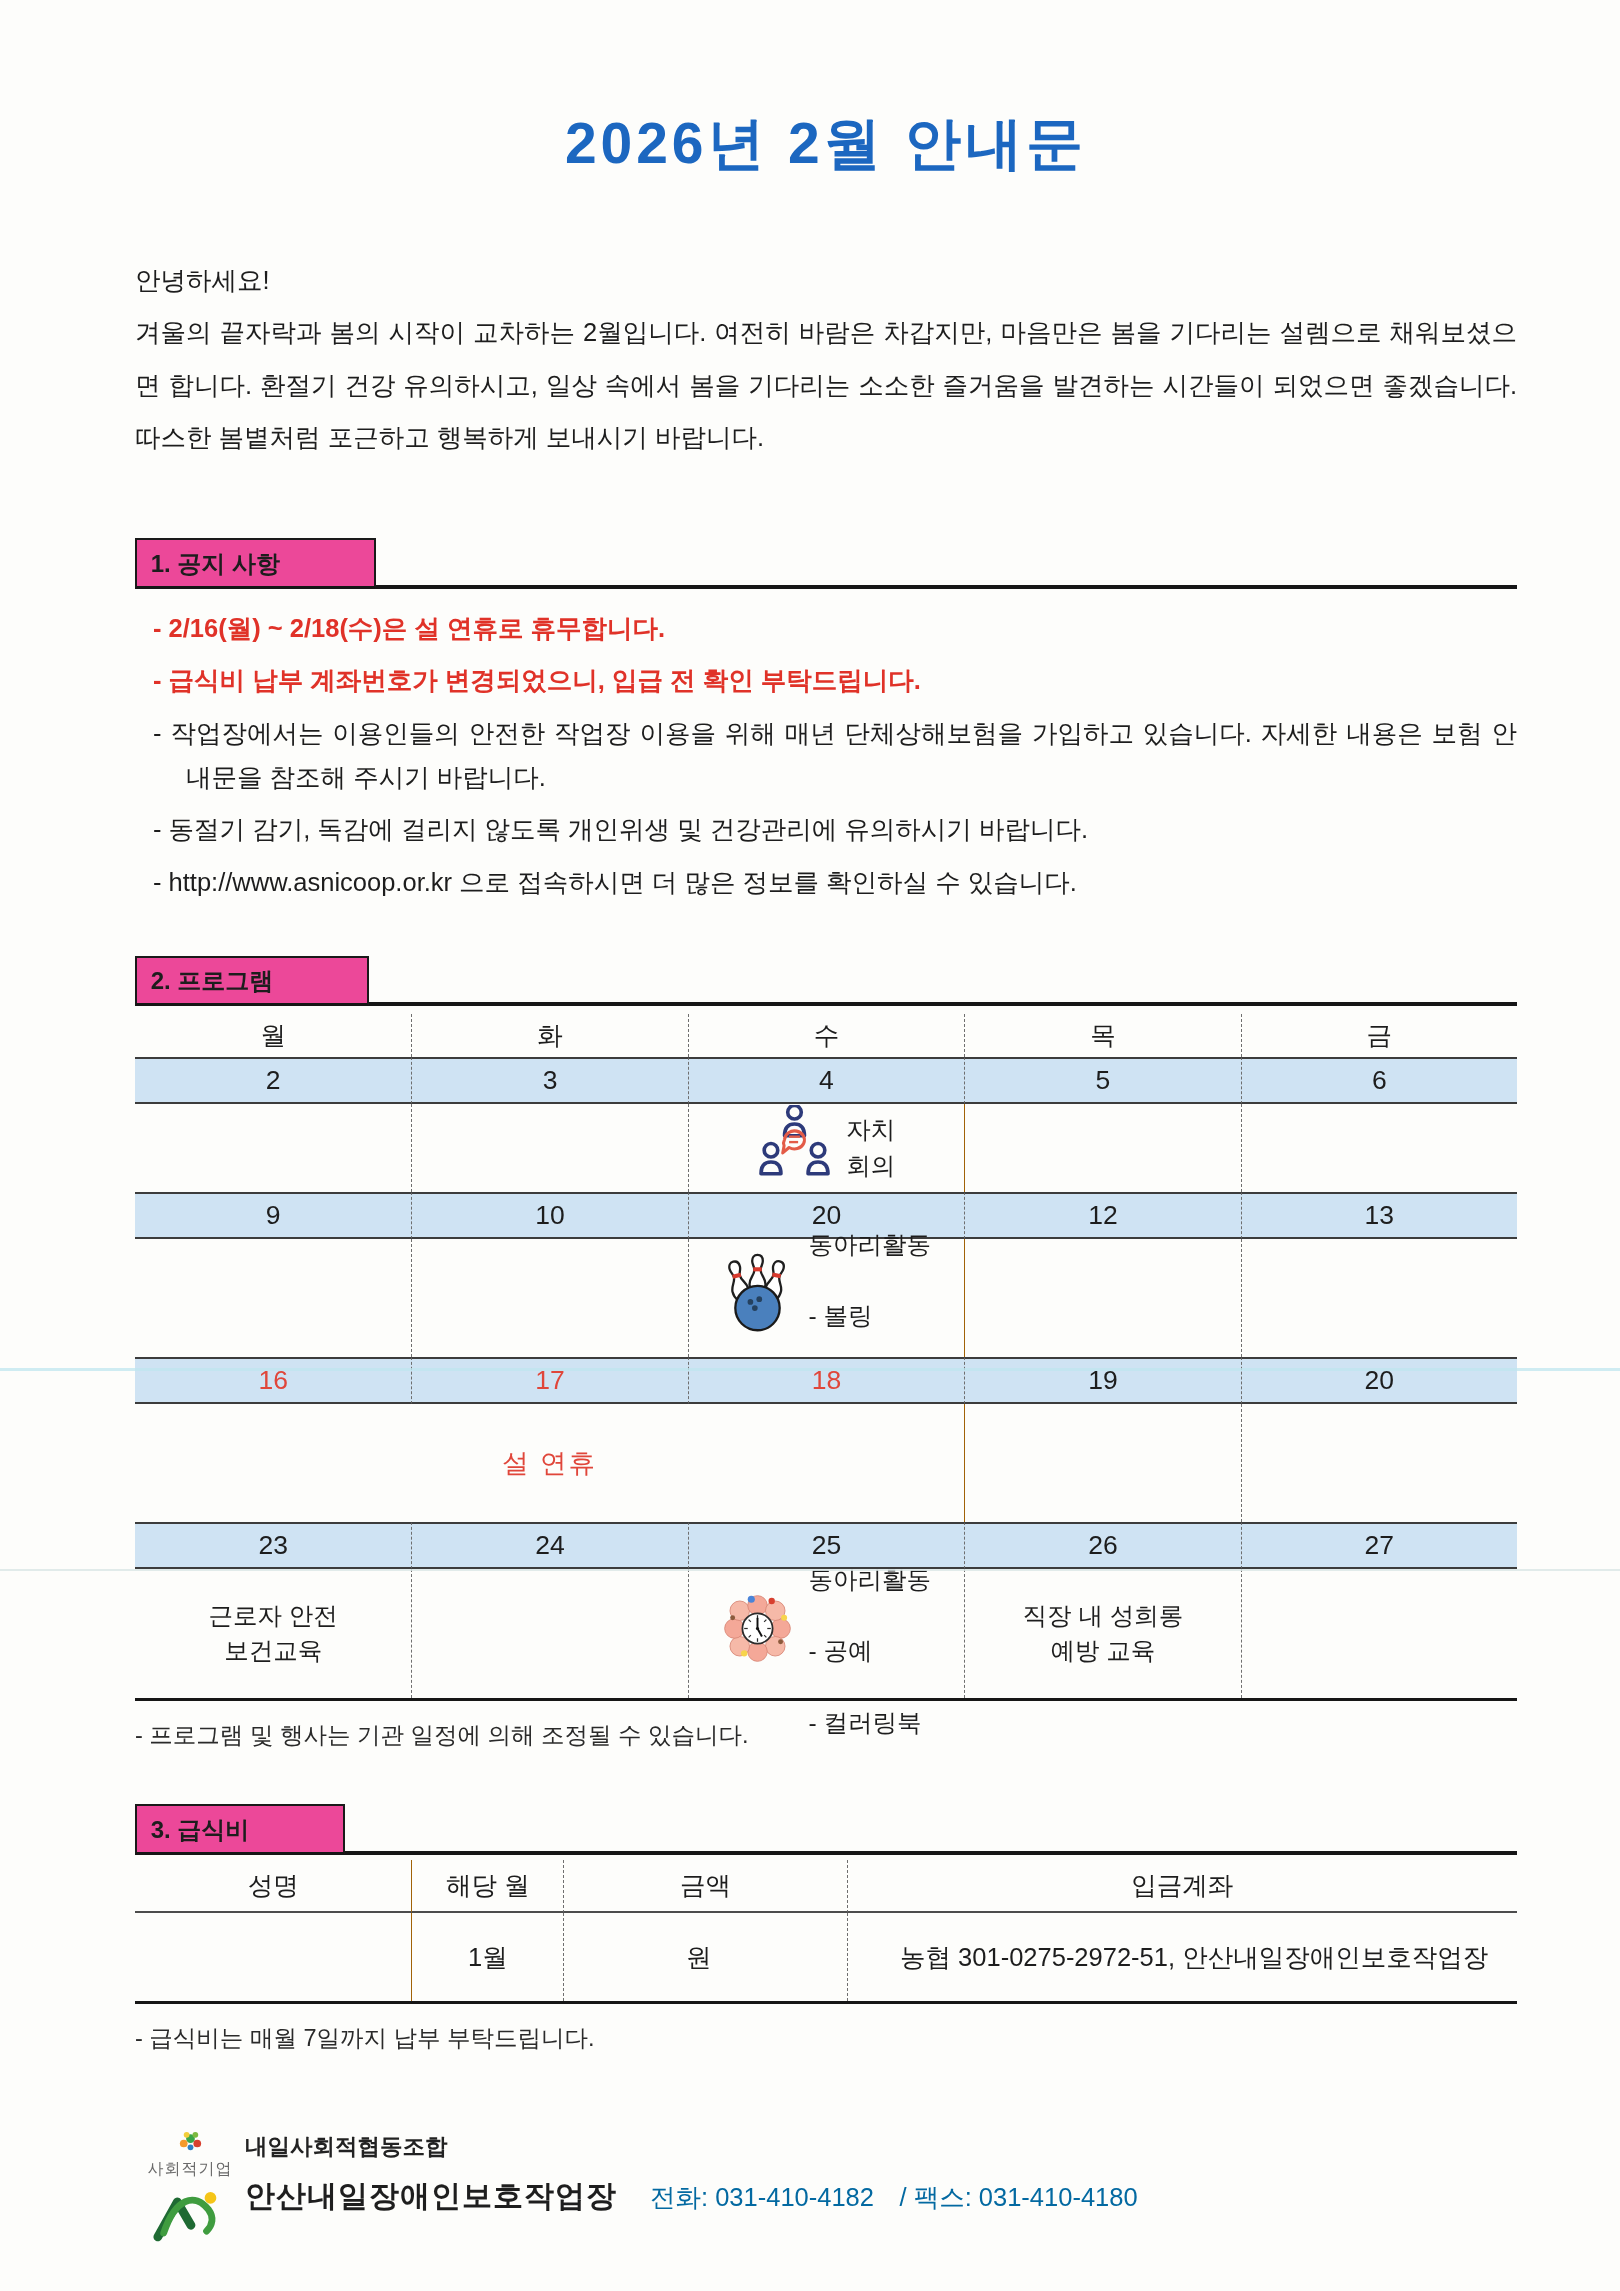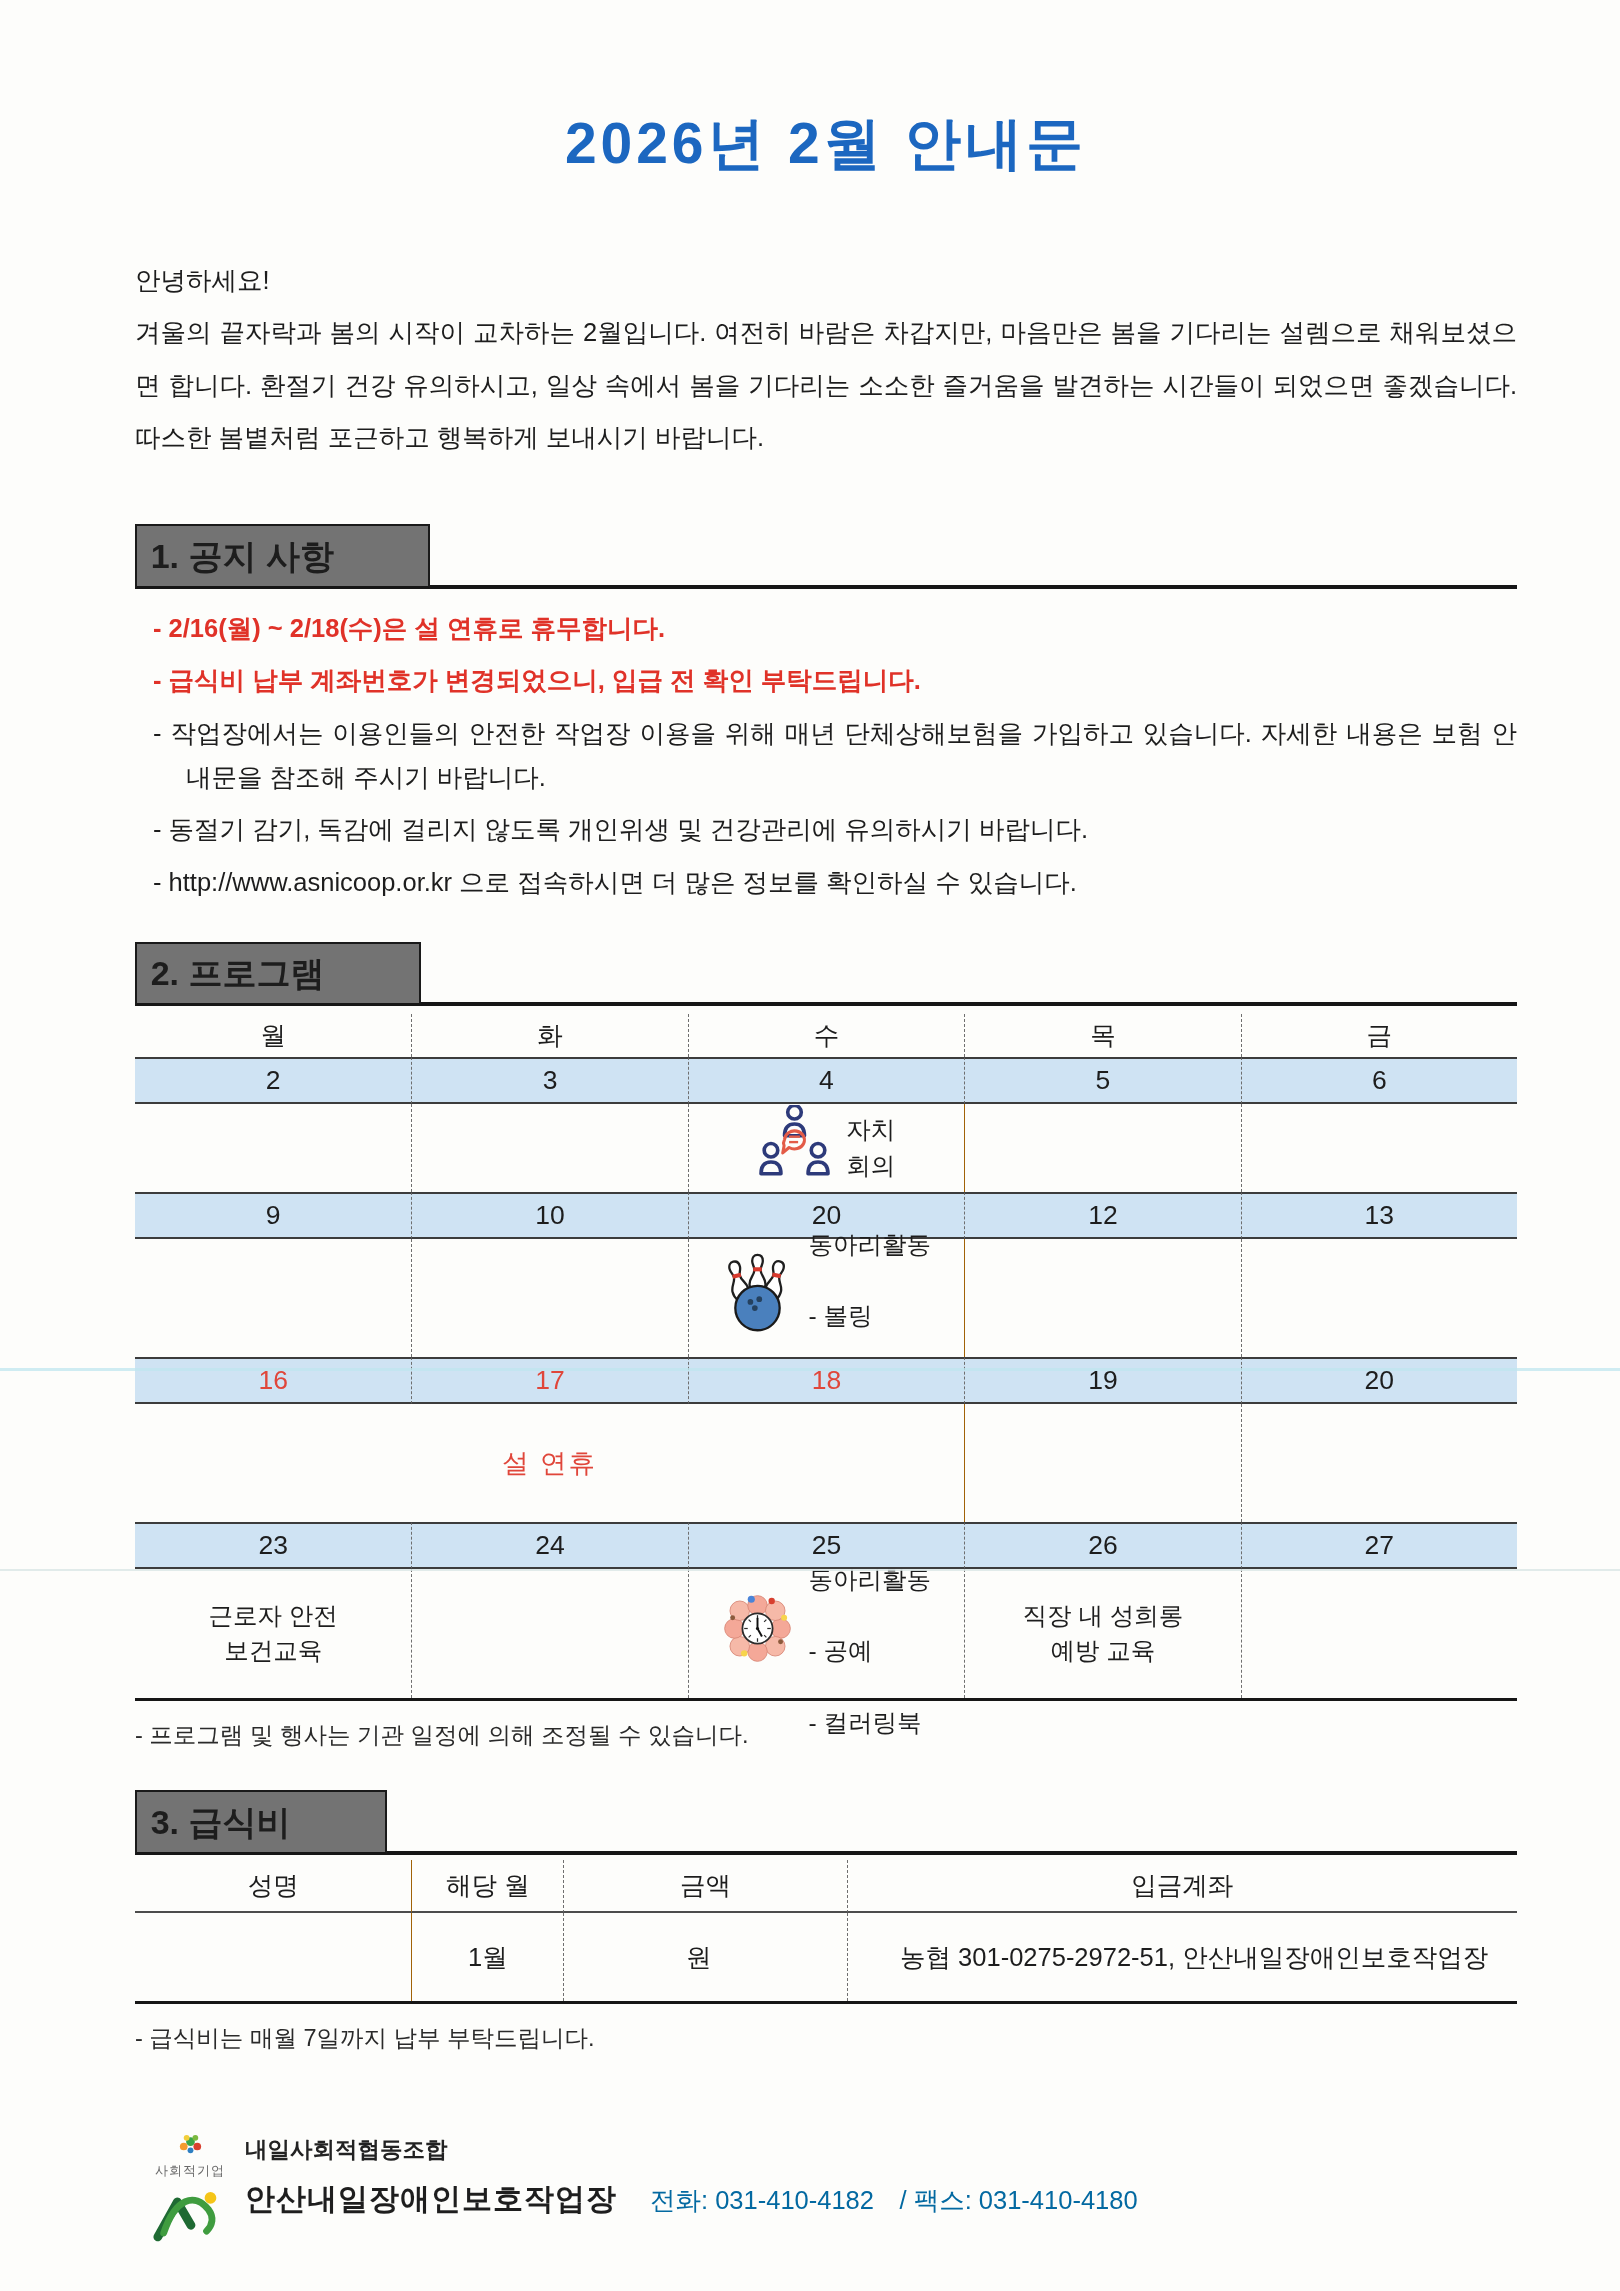--- a/index.html
+++ b/index.html
@@ -29,23 +29,23 @@
 
   .greeting{margin-top:71px;font-size:25.5px;line-height:2.05;text-align:justify;}
   .greeting p{margin:0;}
   .greeting .hello{display:block;}
 
   .section-head{position:relative;display:flex;align-items:flex-end;height:65px;}
   .section-head .rule{position:absolute;left:0;right:0;bottom:0;height:3.9px;background:#161616;}
   .section-box{
     position:relative;display:inline-block;
     border:2px solid #1a1a1a;border-bottom:3.9px solid #161616;
-    background:#737373;
+    background:#ec4899;
     padding:7.8px 94px 5.9px 13.7px;
-    font-size:34px;font-weight:bold;
+    font-size:24px;font-weight:bold;
     z-index:1;
   }
   .sh1{margin-top:61px;}
   .sh2{margin-top:27.4px;}
   .sh3{margin-top:39px;}
 
   .notices{margin-top:17.6px;font-size:25.5px;line-height:1.72;}
   .notice{margin:0 0 8.8px 0;padding-left:51px;text-indent:-33px;text-align:justify;}
   .notice.red{color:#e03228;font-weight:bold;}
   .notice.bold{font-weight:bold;}
@@ -90,21 +90,21 @@
   }
   .meal-table > div{display:flex;align-items:center;justify-content:center;box-sizing:border-box;}
   .mh{border-bottom:2px solid #4c4c4c;}
   .m-amount{justify-content:flex-end;padding-right:13.7px;}
   .m-account{justify-content:flex-start;padding-left:23.5px;}
 
   
   .footer{margin-top:auto;margin-bottom:45px;display:flex;align-items:flex-start;}
   .logo-col{width:110px;display:flex;flex-direction:column;align-items:center;}
   .cert{display:flex;flex-direction:column;align-items:center;}
-  .cert-label{font-size:13px;color:#6a6a6a;letter-spacing:1px;margin-top:1px;}
+  .cert-label{font-size:16px;color:#6a6a6a;letter-spacing:1px;margin-top:1px;}
   .text-col{flex:1;padding-top:2px;}
   .coop-name{font-size:22.5px;font-weight:bold;color:#222;}
   .org-line{margin-top:13.7px;display:flex;align-items:baseline;gap:33px;}
   .org-name{font-size:30px;font-weight:bold;color:#1e1e1e;letter-spacing:1px;}
   .contact{font-size:25.5px;color:#0369a1;display:flex;gap:25.5px;}
 </style>
 </head>
 <body>
 
 <div class="page">

